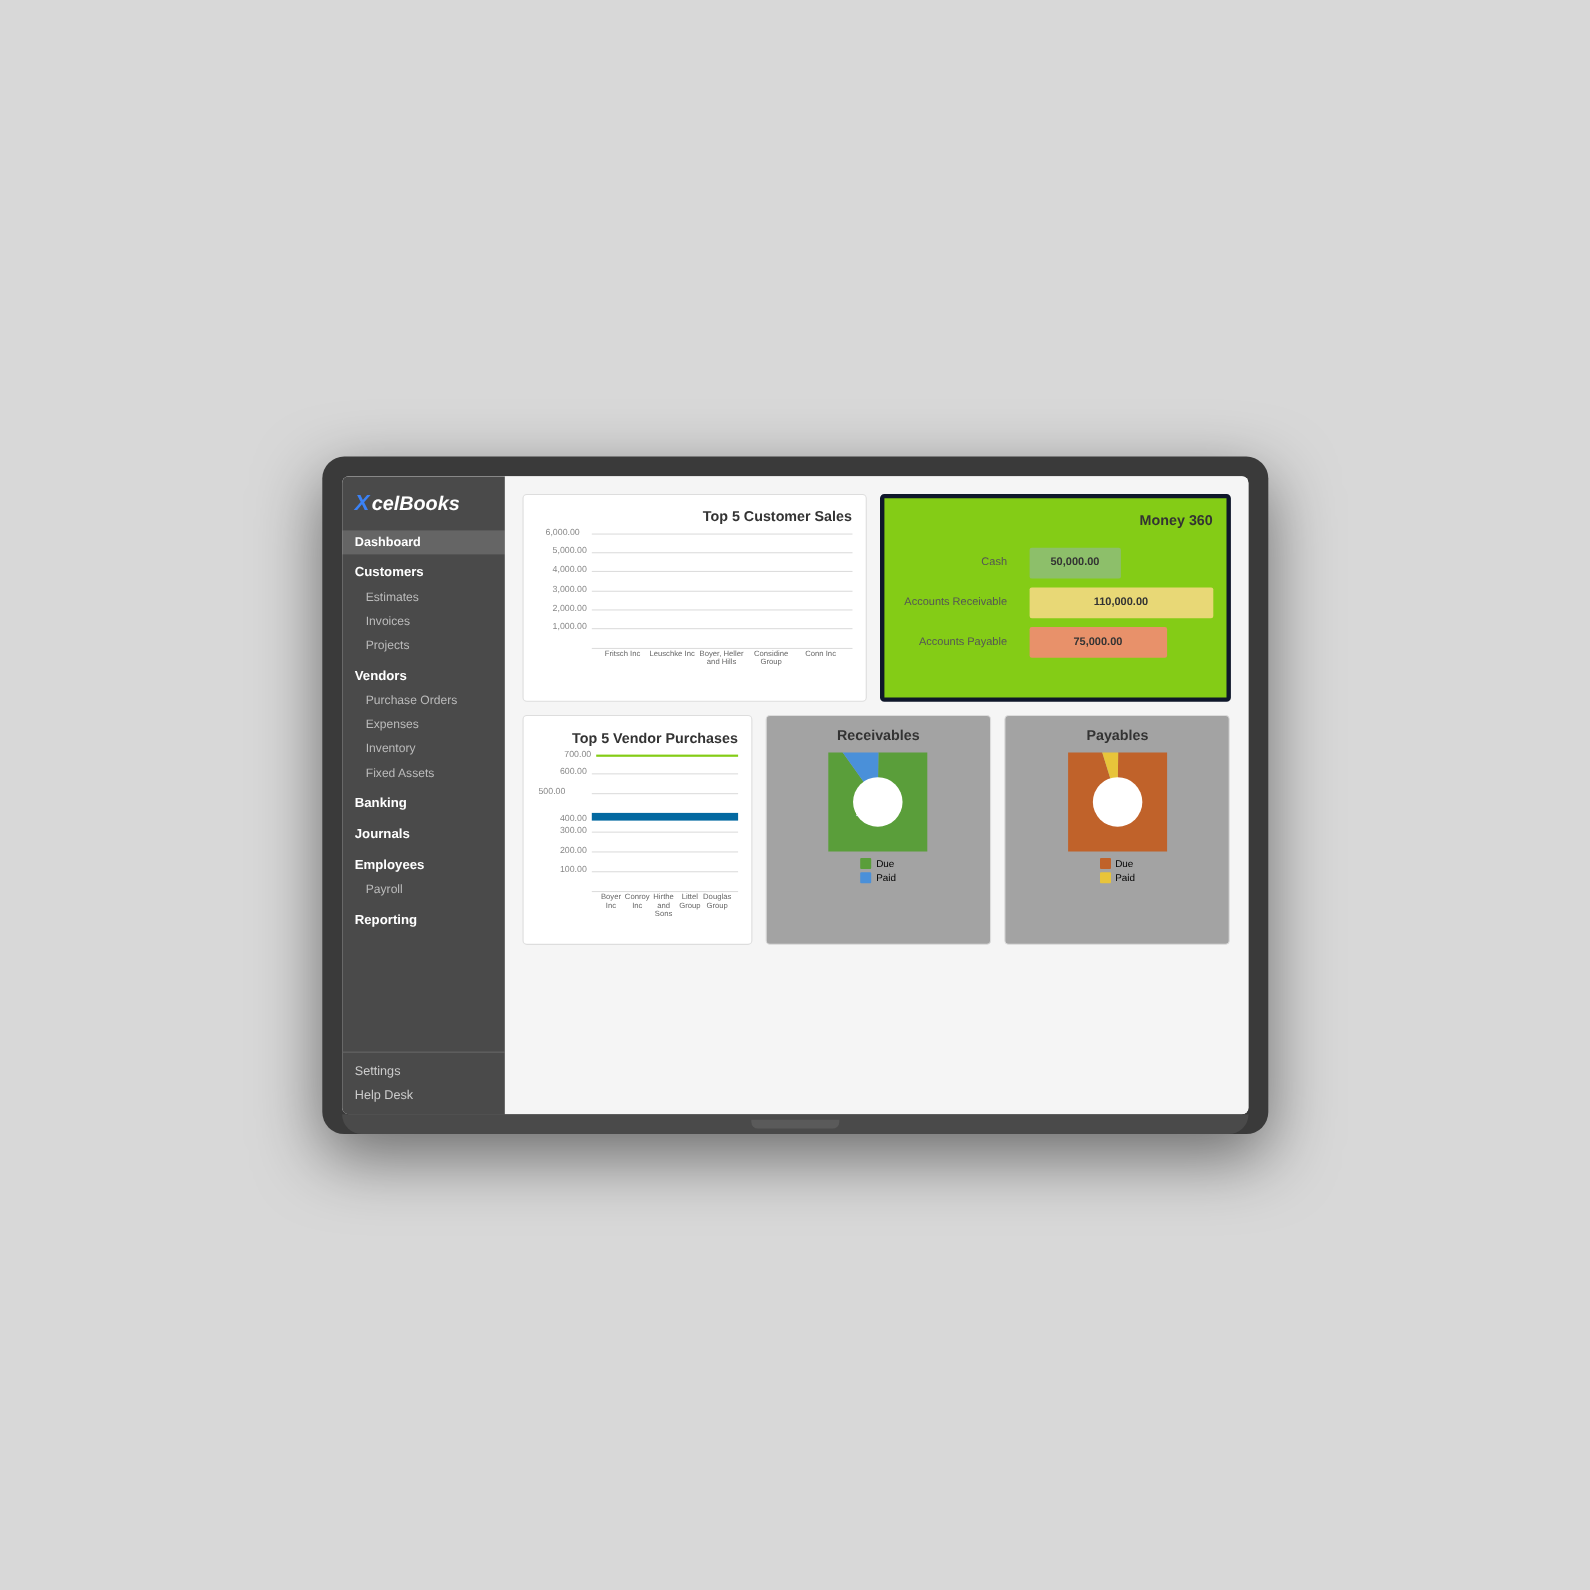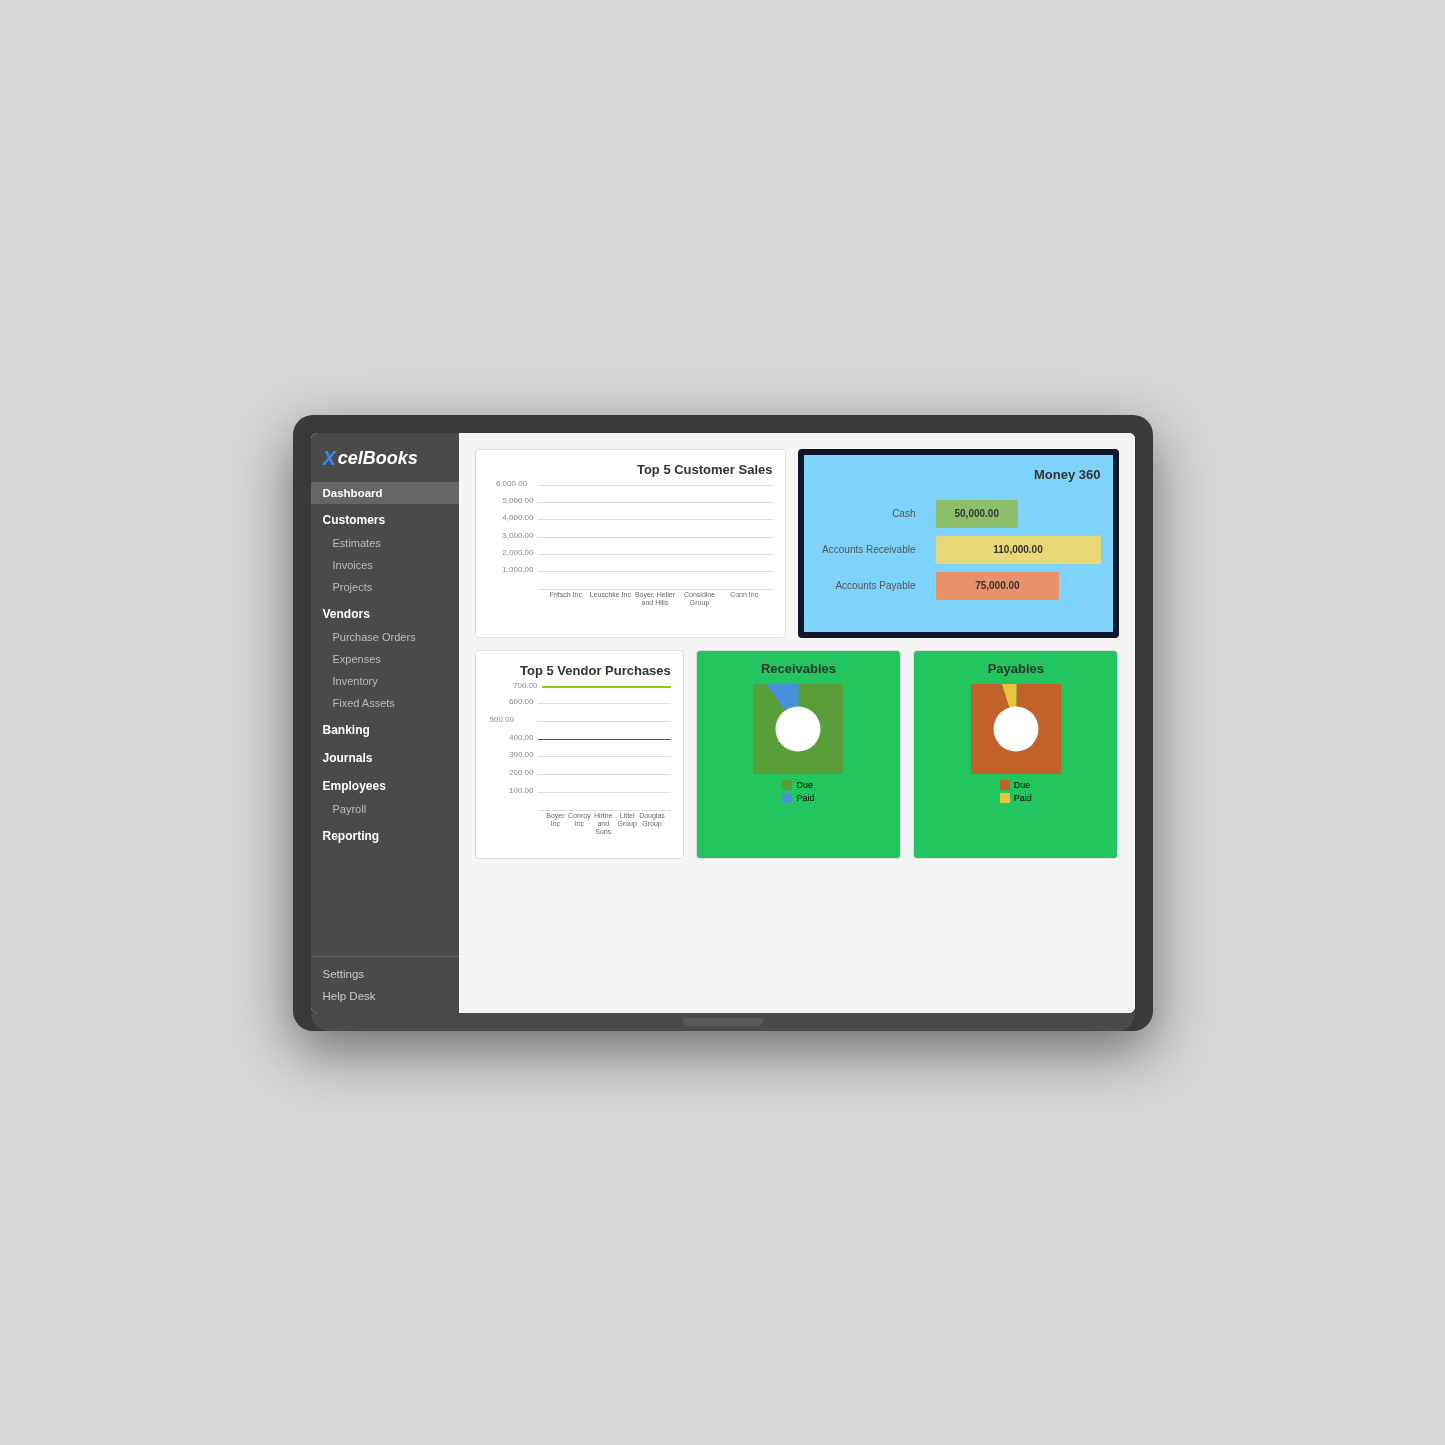--- a/index.html
+++ b/index.html
@@ -137,22 +137,22 @@
     .chart-title {
       text-align: right;
       font-size: 13px;
       font-weight: bold;
       color: #333;
       margin-bottom: 8px;
     }
 
     
     .money360-card {
-      background: #7dd3fc;
-      border: 6px solid #0f172a;
+      background: #84cc16;
+      border: 4px solid #0f172a;
       border-radius: 4px;
       padding: 12px;
       flex: 1;
     }
 
     .money360-row {
       display: flex;
       align-items: center;
       margin-bottom: 8px;
       gap: 8px;
@@ -174,21 +174,21 @@
       align-items: center;
       justify-content: center;
       font-size: 10px;
       font-weight: bold;
       color: #333;
       border-radius: 2px;
     }
 
     
     .pie-card {
-      background: #22c55e;
+      background: #a3a3a3;
       border: 1px solid #ddd;
       border-radius: 4px;
       padding: 10px;
       flex: 1;
       display: flex;
       flex-direction: column;
       align-items: center;
     }
 
     .pie-title {
@@ -348,21 +348,21 @@
             <div style="position:absolute;left:50px;top:0;right:0;bottom:36px;">
               <div style="position:absolute;top:0%;left:4px;right:0;border-top:2px solid #84cc16;">
                   <span style="position:absolute;left:-48px;top:-7px;font-size:8px;color:#888;width:44px;text-align:right;">700.00</span>
                 </div>
               <div style="position:absolute;top:14.3%;left:0;right:0;border-top:1px solid #ddd;">
                   <span style="position:absolute;left:-48px;top:-7px;font-size:8px;color:#888;width:44px;text-align:right;">600.00</span>
                 </div>
               <div style="position:absolute;top:28.6%;left:0;right:0;border-top:1px solid #ddd;">
                   <span style="position:absolute;left:-48px;top:-7px;font-size:8px;color:#888;width:44px;text-align:left;">500.00</span>
                 </div>
-              <div style="position:absolute;top:42.9%;left:0;right:0;border-top:1px solid #0369a1;text-decoration:underline;">
+              <div style="position:absolute;top:42.9%;left:0;right:0;border-top:7px solid #0369a1;text-decoration:underline;">
                   <span style="position:absolute;left:-48px;top:-7px;font-size:8px;color:#888;width:44px;text-align:right;">400.00</span>
                 </div>
               <div style="position:absolute;top:57.1%;left:0;right:0;border-top:1px solid #ddd;">
                   <span style="position:absolute;left:-48px;top:-7px;font-size:8px;color:#888;width:44px;text-align:right;">300.00</span>
                 </div>
               <div style="position:absolute;top:71.4%;left:0;right:0;border-top:1px solid #ddd;">
                   <span style="position:absolute;left:-48px;top:-7px;font-size:8px;color:#888;width:44px;text-align:right;">200.00</span>
                 </div>
               <div style="position:absolute;top:85.7%;left:0;right:0;border-top:1px solid #ddd;">
                   <span style="position:absolute;left:-48px;top:-7px;font-size:8px;color:#888;width:44px;text-align:right;">100.00</span>

